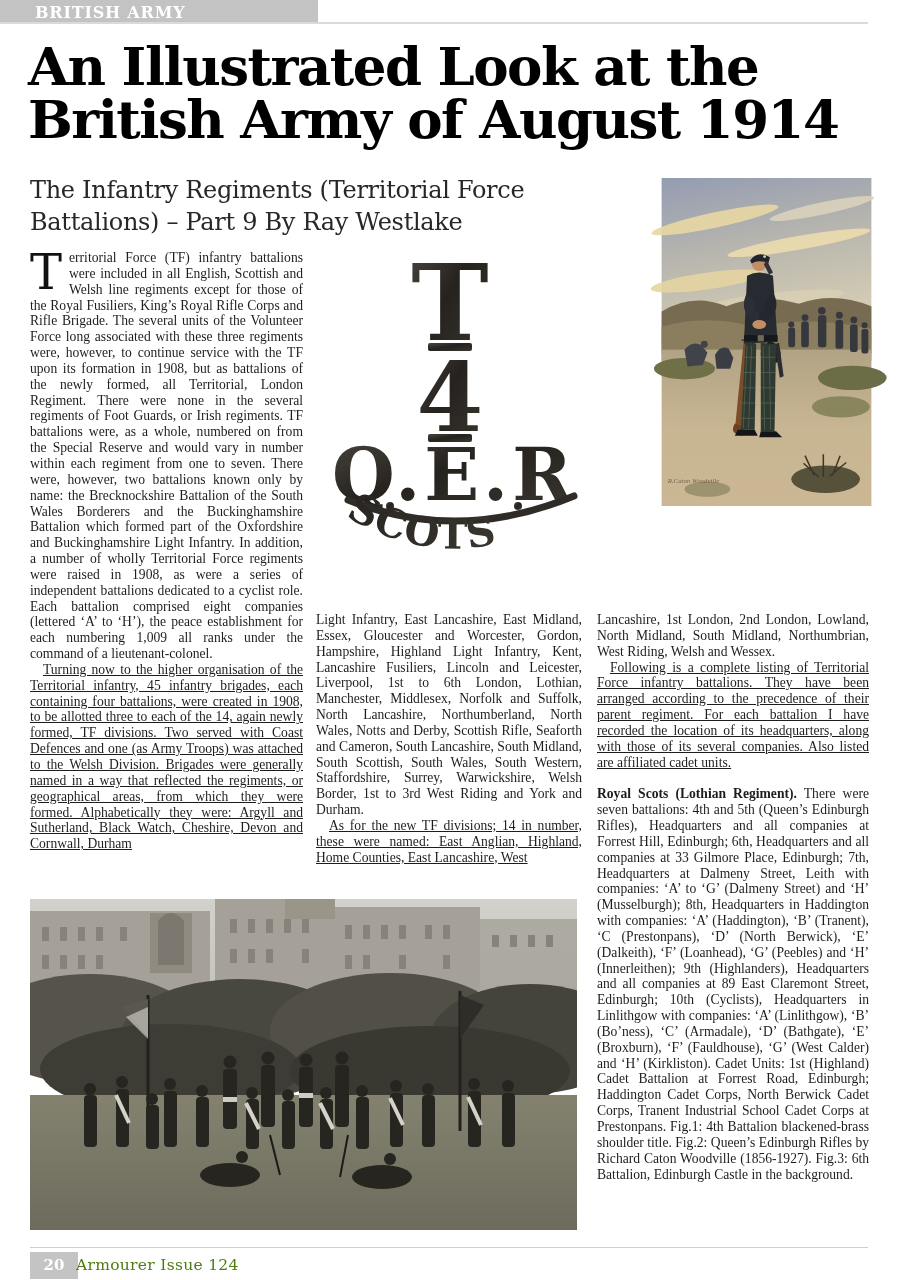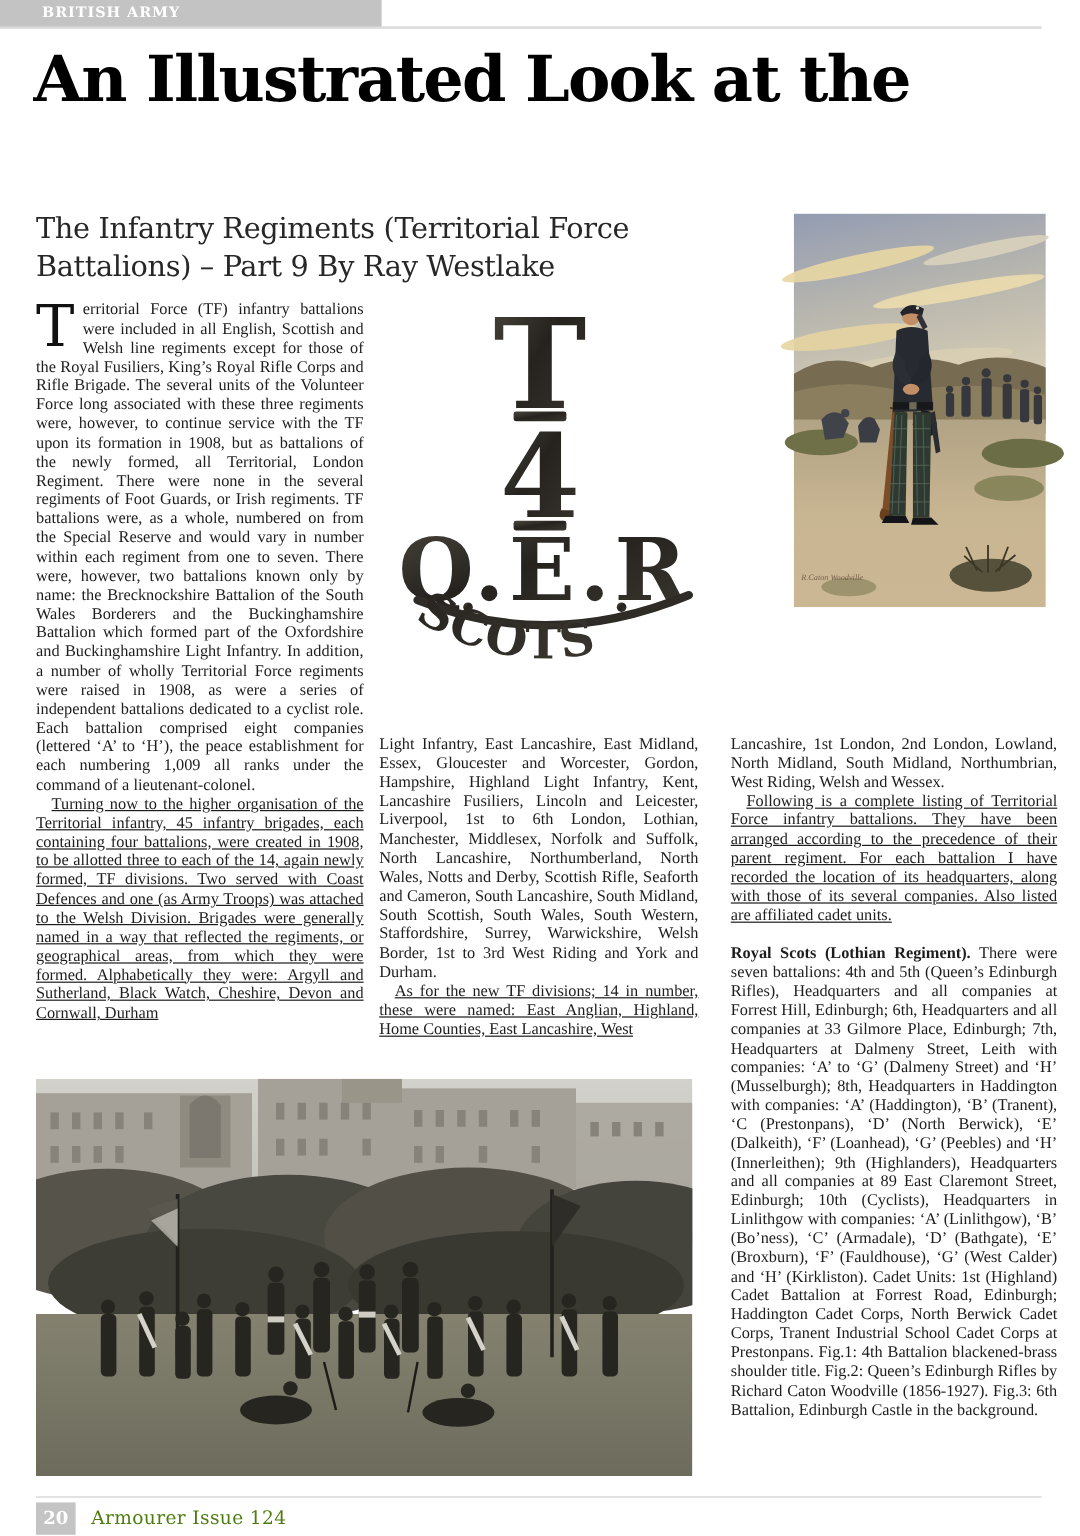--- a/index.html
+++ b/index.html
@@ -3,21 +3,21 @@
 <meta charset="utf-8">
 <style>
   html,body { margin:0; padding:0; background:#ffffff; }
   .page {
     position:relative; width:900px; height:1280px; background:#ffffff;
     font-family:"Liberation Serif", serif; overflow:hidden;
   }
   .kicker-bar { position:absolute; left:0; top:0; width:318px; height:23px; background:#c3c3c3; }
   .kicker-text {
     position:absolute; left:35px; top:3px; font-family:"DejaVu Serif", serif;
-    font-weight:bold; font-size:12px; letter-spacing:0.8px; color:#ffffff;
+    font-weight:bold; font-size:16px; letter-spacing:0.8px; color:#ffffff;
   }
   .top-rule { position:absolute; left:0; top:22px; width:868px; height:2px; background:#dadada; }
 
   .title {
     position:absolute; left:28px; top:40px; width:845px;
     font-family:"DejaVu Serif", serif; font-weight:bold; font-size:53px;
     line-height:53px; letter-spacing:-1.5px; color:#000000; white-space:nowrap;
   }
   .subtitle {
     position:absolute; left:30px; top:174px; width:560px;
@@ -31,51 +31,52 @@
   }
   .col p { margin:0; }
   .indent { text-indent:13px;text-decoration:underline; }
   .gap-before { margin-top:15.85px !important; }
   .dropcap {
     float:left; font-family:"DejaVu Serif", serif; font-weight:normal;
     font-size:48px; line-height:40px; padding:2px 7px 0 0; color:#111111;
   }
   .col1 { left:30px;  top:250px; width:273px; height:620px; }
   .col2 { left:316px; top:612px; width:266px; height:258px; }
-  .col3 { left:597px; top:612px; width:272px; height:626px;margin-left:12px; }
+  .col3 { left:597px; top:612px; width:272px; height:626px; }
   .lead-bold { font-weight:bold; }
 
   .badge-wrap    { position:absolute; left:328px; top:248px; width:266px; height:350px; }
   .painting-wrap { position:absolute; left:629px; top:178px; width:275px; height:328px; }
   .photo-wrap    { position:absolute; left:30px;  top:899px; width:547px; height:331px; }
   .badge-wrap svg, .painting-wrap svg, .photo-wrap svg { display:block; width:100%; height:100%; }
 
   .footer-rule { position:absolute; left:30px; top:1247px; width:838px; height:1px; background:#cfcfcf; }
   .page-num-box {
-    position:absolute; left:30px; top:1252px; width:33px; height:27px; background:#c4c4c4;
+    position:absolute; left:30px; top:1252px; width:48px; height:27px; background:#c4c4c4;
     color:#ffffff; font-family:"DejaVu Serif", serif; font-weight:bold; font-size:15px;
     text-align:center; line-height:27px;
   }
   .issue-text {
     position:absolute; left:76px; top:1252px; height:27px; line-height:27px;
     color:#4d7c0f; font-family:"DejaVu Serif", serif; font-weight:normal;
     font-size:15.5px; letter-spacing:0.3px;
   }
 </style>
 </head>
 <body>
 
 <div class="page">
 
   <div class="kicker-bar"></div>
   <div class="kicker-text">BRITISH ARMY</div>
   <div class="top-rule"></div>
 
   <div class="title">
     <div>An Illustrated Look at the</div>
+    <div>British Army of August 1914</div>
   </div>
   <div class="subtitle">
     <div>The Infantry Regiments (Territorial Force</div>
     <div>Battalions) – Part 9 By Ray Westlake</div>
   </div>
 
   <div class="badge-wrap">
     <svg viewBox="0 0 266 350">
       <defs>
         <linearGradient id="metal" x1="0" y1="0" x2="1" y2="1">

